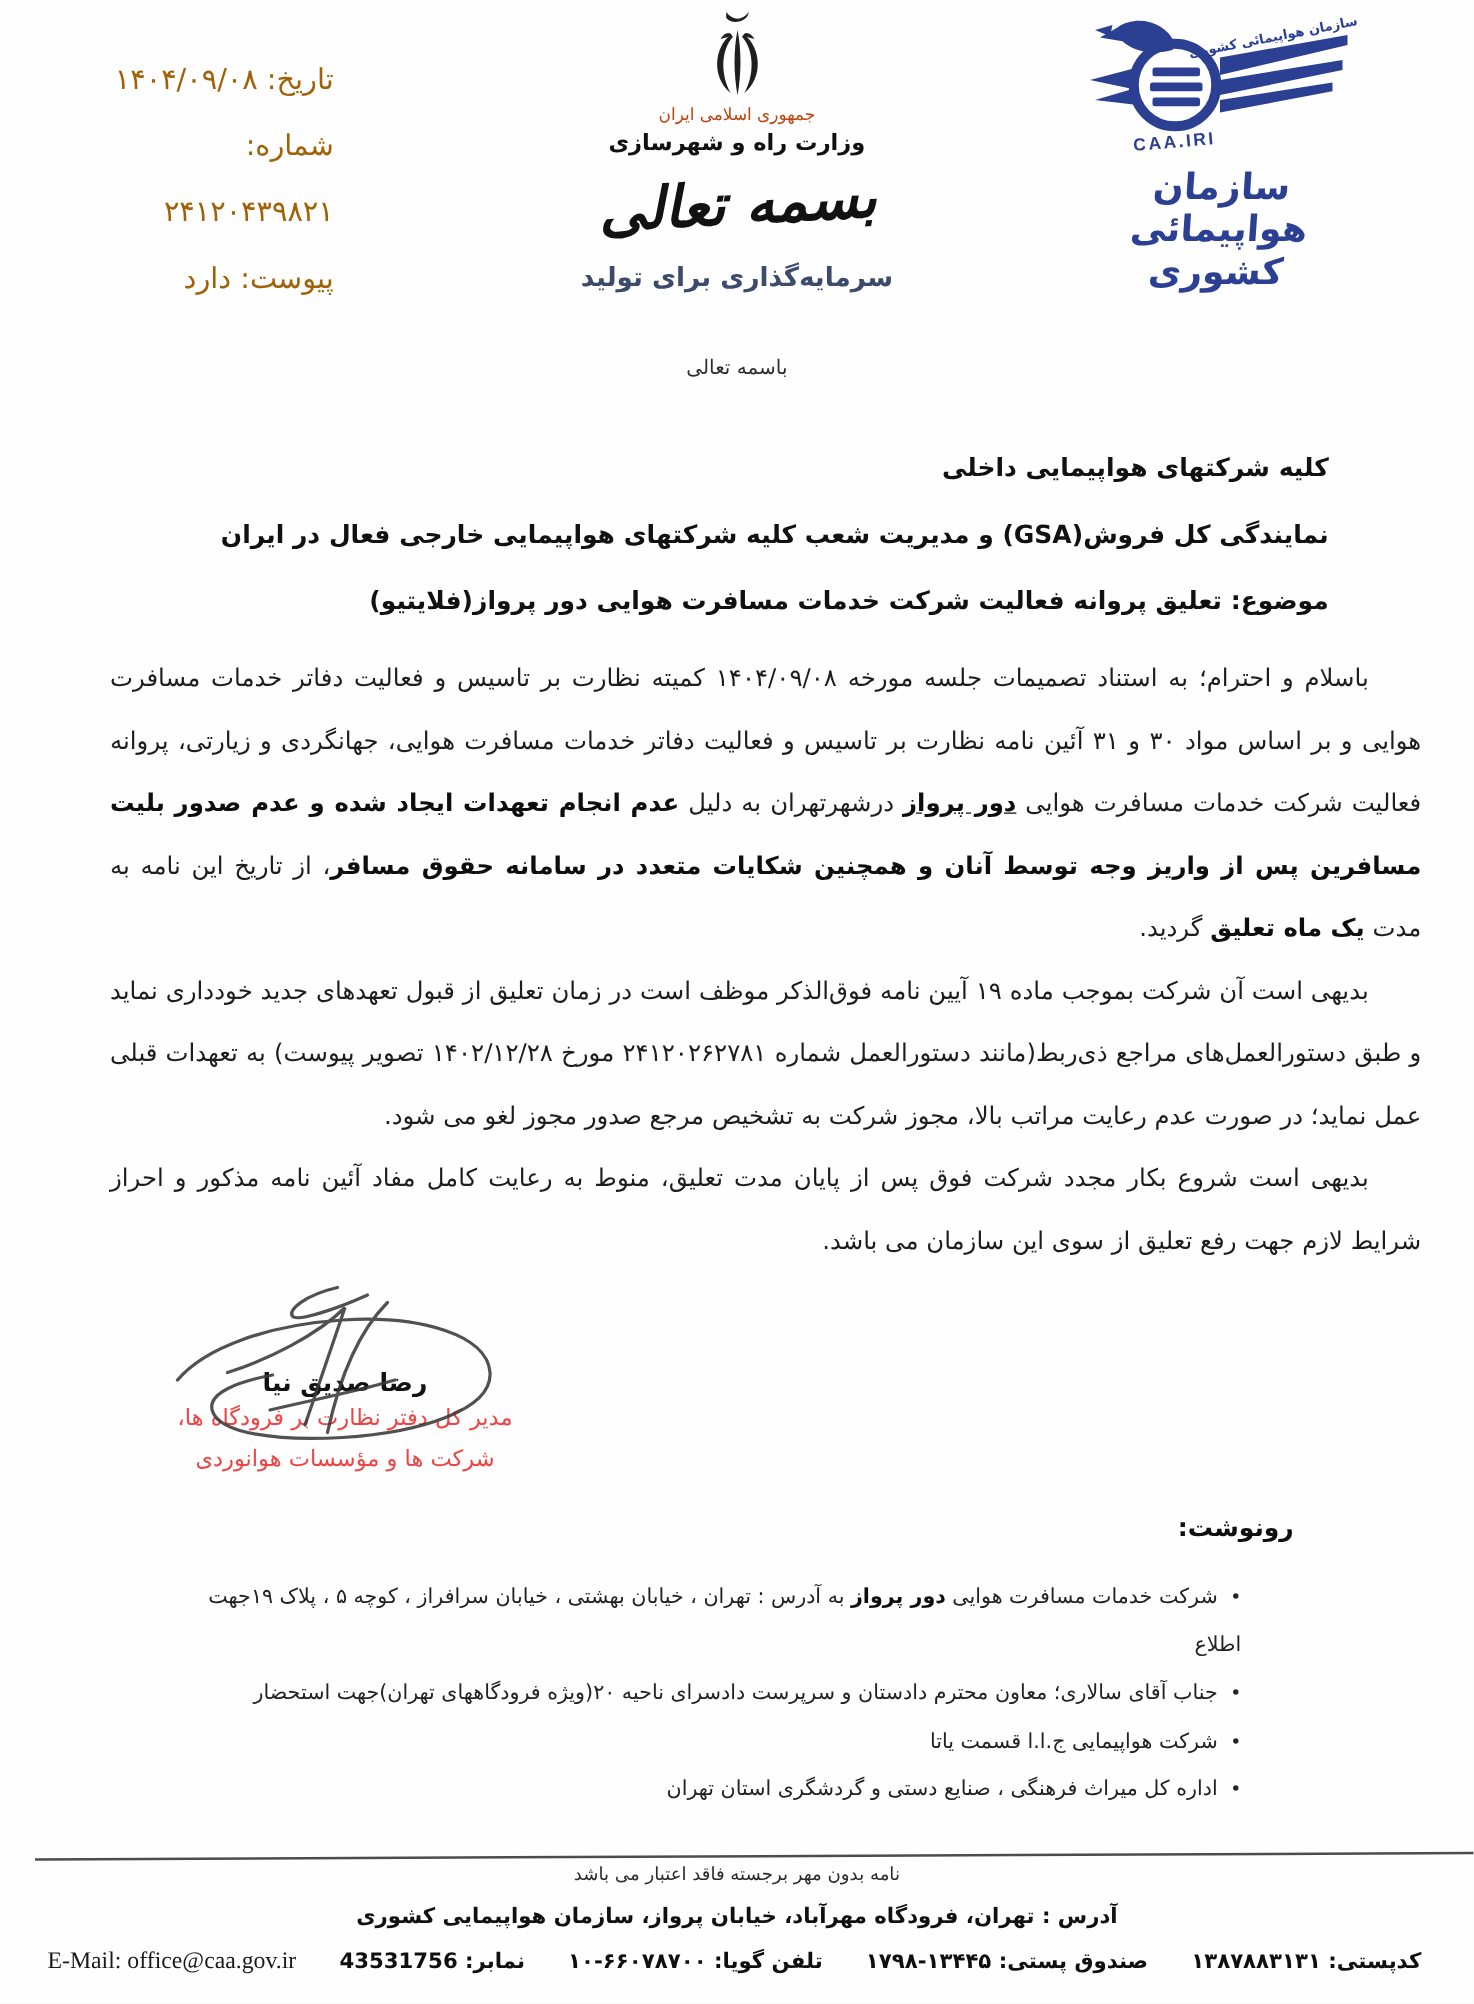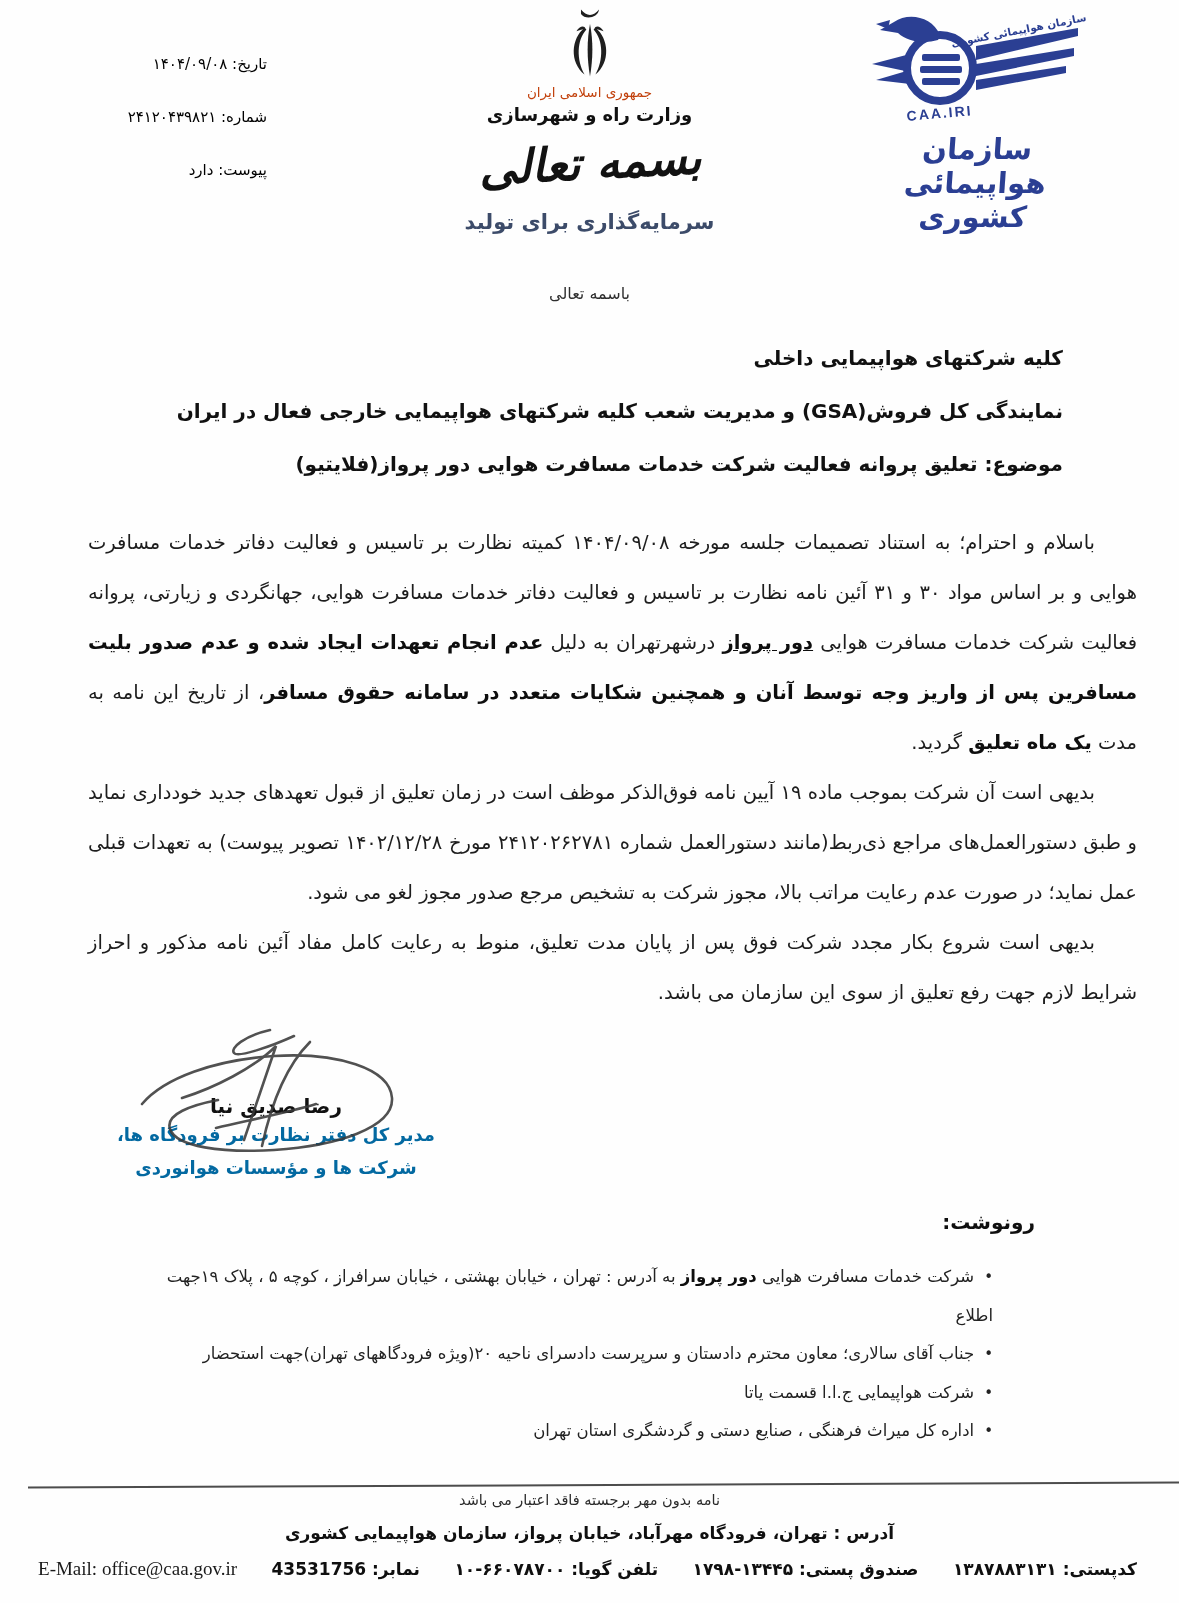--- a/index.html
+++ b/index.html
@@ -3,51 +3,51 @@
 <meta charset="utf-8">
 <style>
   html,body{margin:0;padding:0;background:#f3f3f2;}
   .page{
     position:relative; width:1179px; height:1603px; margin:0 auto;
     background:#fefefe; overflow:hidden; color:#1c1c1c;
     font-family:"DejaVu Sans", sans-serif;
   }
   
   .meta{position:absolute; top:38px; left:57px; width:210px; direction:rtl;
-        text-align:right; font-size:15px; line-height:53px; color:#000000;}
+        text-align:right; font-size:23px; line-height:53px; color:#a16207;}
   .emblem-block{position:absolute; top:6px; left:50%; transform:translateX(-50%);
         width:300px; text-align:center;}
   .emblem-svg{display:inline-block;}
   .country-line{font-size:13.5px; margin-top:0px; color:#c2410c; direction:rtl;}
   .ministry-line{font-size:18px; font-weight:bold; margin-top:4px; color:#101010; direction:rtl;}
   .bismillah{font-size:46px; font-weight:bold; font-style:italic; margin-top:6px;
         transform:rotate(-3deg); color:#121212; direction:rtl; line-height:64px;}
   .logo-block{position:absolute; top:8px; right:94px; width:220px; text-align:center;}
   .logo-arc-text{position:absolute; top:16px; right:-2px; font-size:10.5px; font-weight:bold;
         color:#2b3f93; transform:rotate(-11deg); direction:rtl; white-space:nowrap;}
   .logo-big-text{font-size:29px; font-weight:bold; color:#2b3f93; direction:rtl;
         margin-top:2px; letter-spacing:0px; transform:skewX(-4deg);}
   .slogan{position:absolute; top:210px; left:0; width:100%; text-align:center;
         font-size:21px; font-weight:bold; color:#3c4b69; direction:rtl;}
   .basmala{position:absolute; top:284px; left:0; width:100%; text-align:center;
         font-size:16px; color:#2e2e2e; direction:rtl;}
   
-  .recipients{position:absolute; top:332px; right:116px; left:88px; direction:rtl;
+  .recipients{position:absolute; top:348px; right:116px; left:88px; direction:rtl;
         text-align:right; font-weight:bold; font-size:20px; line-height:53px; color:#111;}
   
   .letter-body{position:absolute; top:518px; right:42px; left:88px; direction:rtl;
         text-align:justify; font-size:19.5px; line-height:50px; color:#1d1d1d;}
   .letter-body p{margin:0; text-indent:42px;}
   .b{font-weight:bold; color:#0e0e0e;}
   .bu{font-weight:bold; text-decoration:underline; color:#0e0e0e;}
   
   .signature{position:absolute; top:1022px; left:106px; width:340px; text-align:center; direction:rtl;}
   .sig-scrawl{position:absolute; top:-14px; left:14px;}
   .sig-name{font-weight:bold; font-size:20px; margin-top:72px; color:#111;}
-  .sig-title{font-weight:bold; font-size:18px; line-height:33px; color:#0369a1;text-align:center;}
+  .sig-title{font-weight:normal; font-size:18px; line-height:33px; color:#ef4444;text-align:center;}
   
   .cc-label{position:absolute; top:1210px; right:144px; font-size:20px; font-weight:bold;
         direction:rtl; color:#0f0f0f;}
   .cc-list{position:absolute; top:1258px; right:186px; left:140px; direction:rtl;
         text-align:right; font-size:16.5px; line-height:38.5px; color:#222;}
   .cc-item::before{content:"•"; margin-left:10px; font-size:15px;}
   
   .footer-rule{position:absolute; top:1484px; left:28px; right:0px; border-top:2px solid #4c4c4c;
         transform:rotate(-0.25deg);}
   .validity{position:absolute; top:1492px; left:0; width:100%; text-align:center;

